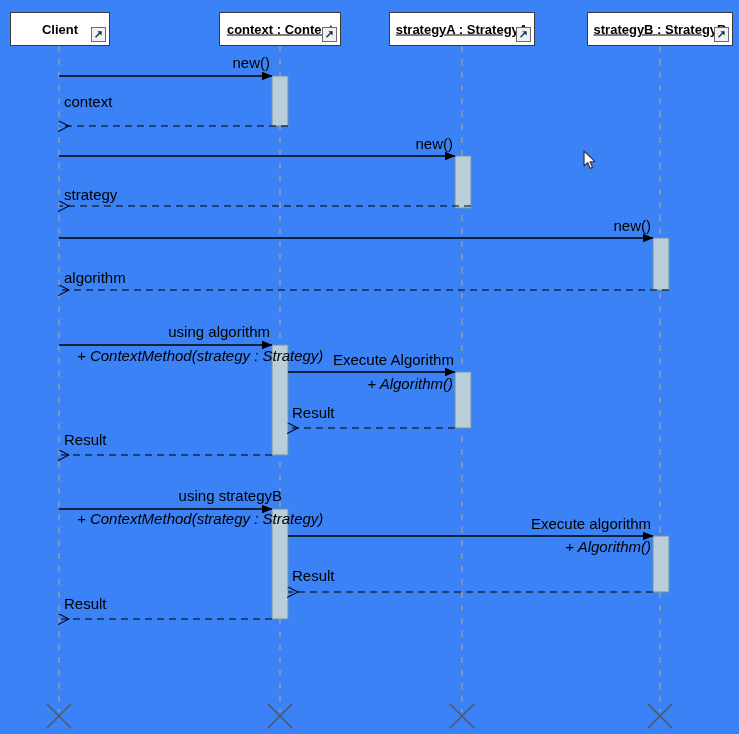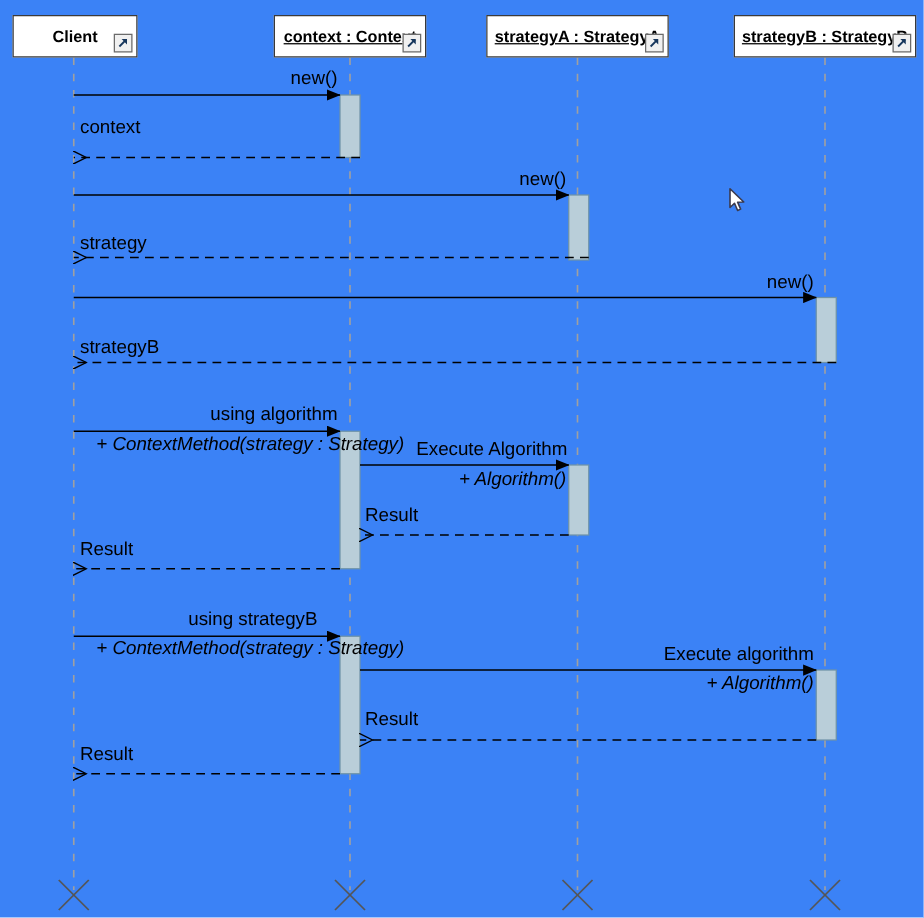--- a/index.html
+++ b/index.html
@@ -194,28 +194,28 @@
           </svg>
         </div>
       </div>
     </div>
   <div id="labels-layer">
       <div class="msg-label right" style="left: 170px; top: 57px; width: 100px;">new()</div>
       <div class="msg-label" style="left: 64px; top: 96px; width: 120px;">context</div>
       <div class="msg-label right" style="left: 353px; top: 138px; width: 100px;">new()</div>
       <div class="msg-label" style="left: 64px; top: 189px; width: 140px;">strategy</div>
       <div class="msg-label right" style="left: 551px; top: 220px; width: 100px;">new()</div>
-      <div class="msg-label" style="left: 64px; top: 272px; width: 140px;">strategyB</div>
+      <div class="msg-label" style="left: 64px; top: 272px; width: 140px;">algorithm</div>
       <div class="msg-label right" style="left: 140px; top: 326px; width: 130px;">using algorithm</div>
       <div class="msg-label italic" style="left: 77px; top: 350px; width: 200px;">+ ContextMethod(strategy : Strategy)</div>
       <div class="msg-label right" style="left: 333px; top: 354px; width: 120px;">Execute Algorithm</div>
       <div class="msg-label italic right" style="left: 333px; top: 378px; width: 120px;">+ Algorithm()</div>
       <div class="msg-label" style="left: 292px; top: 407px; width: 120px;">Result</div>
       <div class="msg-label" style="left: 64px; top: 434px; width: 120px;">Result</div>
-      <div class="msg-label right" style="left: 124px; top: 490px; width: 130px;">using strategyB</div>
+      <div class="msg-label right" style="left: 152px; top: 490px; width: 130px;">using strategyB</div>
       <div class="msg-label italic" style="left: 77px; top: 513px; width: 200px;">+ ContextMethod(strategy : Strategy)</div>
       <div class="msg-label right" style="left: 531px; top: 518px; width: 120px;">Execute algorithm</div>
       <div class="msg-label italic right" style="left: 531px; top: 541px; width: 120px;">+ Algorithm()</div>
       <div class="msg-label" style="left: 292px; top: 570px; width: 120px;">Result</div>
       <div class="msg-label" style="left: 64px; top: 598px; width: 120px;">Result</div>
     </div>
 
   <div class="cursor" id="mouse-cursor" style="left: 583px; top: 150px;">
     <svg viewBox="0 0 14 20" xmlns="http://www.w3.org/2000/svg">
       <path d="M1,1 L1,16 L4.6,12.6 L7.1,18.4 L9.5,17.3 L7.1,11.8 L12,11.6 z" fill="#ffffff" stroke="#3b3b4f" stroke-width="1.3" stroke-linejoin="round"></path>

